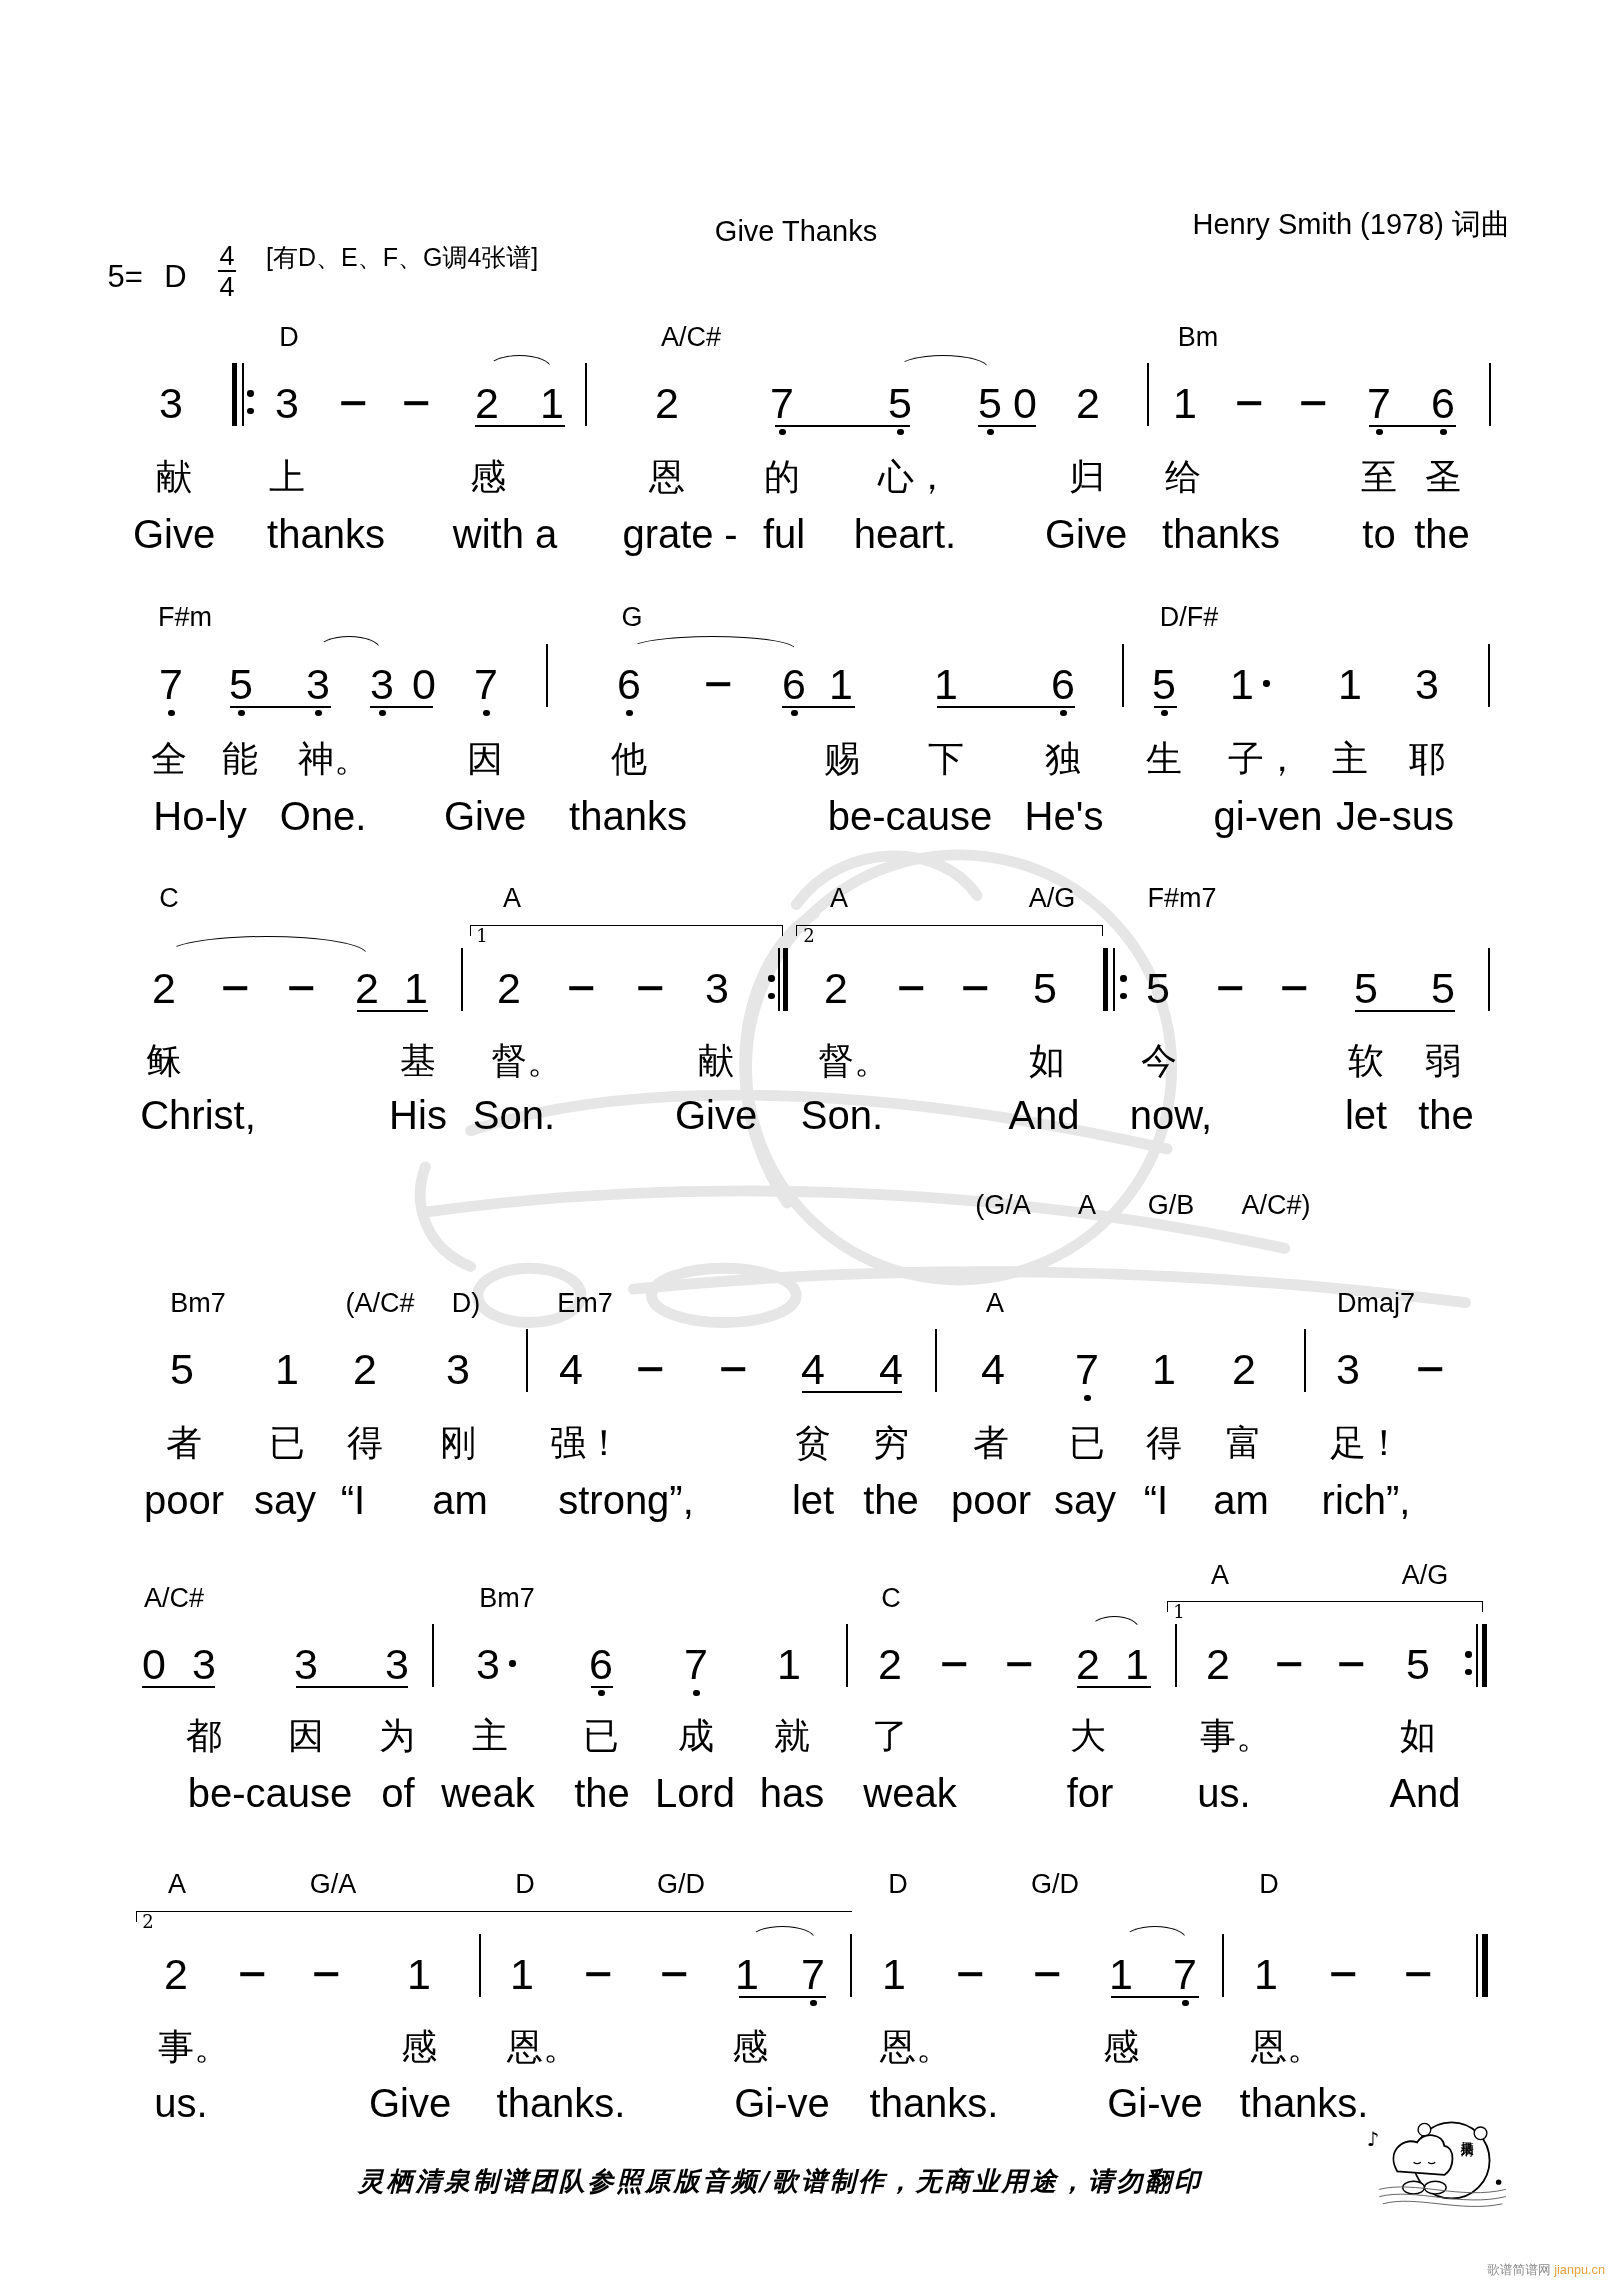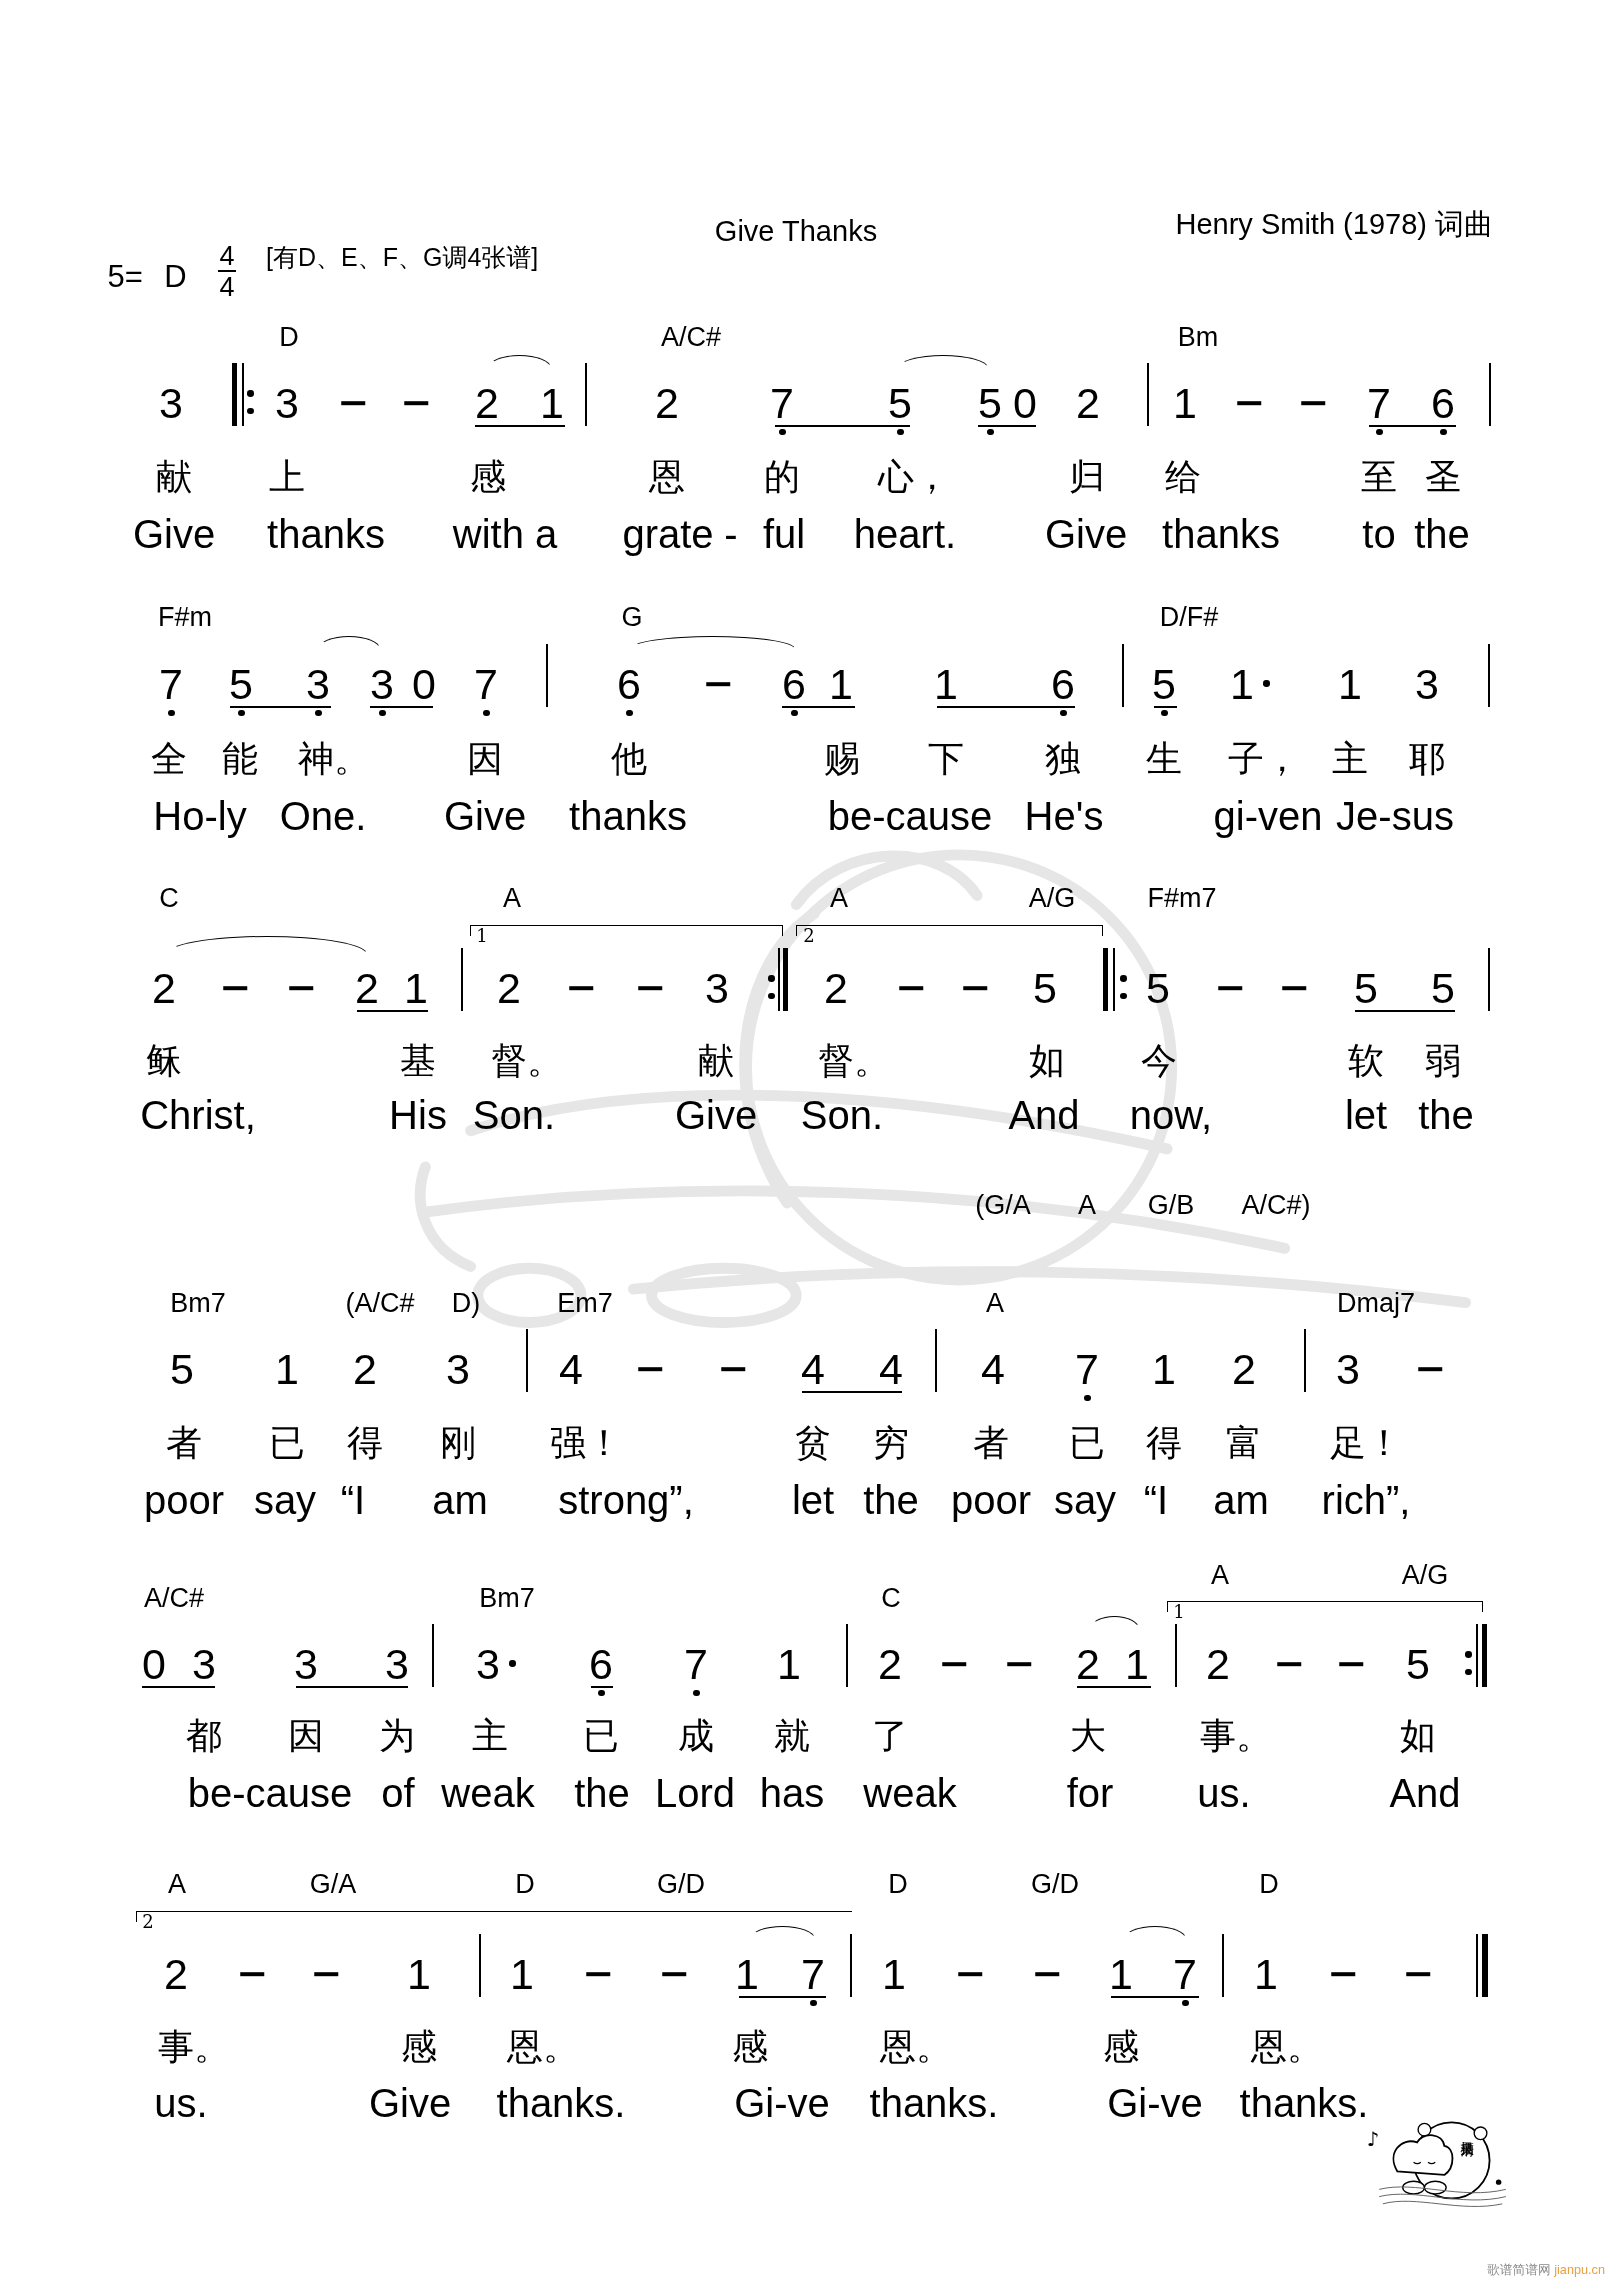--- a/index.html
+++ b/index.html
@@ -50,21 +50,21 @@
       <path d="M470 1290 C 455 1330, 470 1380, 520 1400"></path>
       <path d="M520 1250 C 700 1190, 980 1200, 1290 1270"></path>
       <path d="M470 1340 C 760 1300, 1100 1310, 1420 1380"></path>
       <path d="M700 1425 C 1000 1395, 1300 1400, 1620 1440"></path>
       <ellipse cx="585" cy="1432" rx="57" ry="30"></ellipse>
       <ellipse cx="800" cy="1432" rx="80" ry="30"></ellipse>
     </g>
   </svg>
 
   <div class="c subtitle" style="left:796px;top:231px">Give Thanks</div>
-  <div class="abs credit" style="right:123px;top:210px">Henry Smith (1978) 词曲</div>
+  <div class="abs credit" style="right:106px;top:210px">Henry Smith (1978) 词曲</div>
   <div class="c key" style="left:147px;top:276px">5= D</div>
   <div class="c ts" style="left:227px;top:256px">4</div>
   <div class="abs" style="left:218px;top:270px;width:18px;height:1.8px;background:#000"></div>
   <div class="c ts" style="left:227px;top:287px">4</div>
   <div class="abs keynote" style="left:266px;top:245px">[有D、E、F、G调4张谱]</div>
 
   <div class="row" style="top:403px;--ch:-66px;--cn:74px;--en:131px">
     <span class="c ch" style="left:289px">D</span>
     <span class="c ch" style="left:691px">A/C#</span>
     <span class="c ch" style="left:1198px">Bm</span>
@@ -444,20 +444,21 @@
 
     <span class="c en" style="left:181px">us.</span>
     <span class="c en" style="left:410px">Give</span>
     <span class="c en" style="left:561px">thanks.</span>
     <span class="c en" style="left:782px">Gi-ve</span>
     <span class="c en" style="left:934px">thanks.</span>
     <span class="c en" style="left:1155px">Gi-ve</span>
     <span class="c en" style="left:1304px">thanks.</span>
   </div>
 
+  <div class="abs notice" style="left:358px;top:2168px">灵栖清泉制谱团队参照原版音频/歌谱制作，无商业用途，请勿翻印</div>
 
   <svg class="abs" style="left:1361px;top:2117px" width="154" height="95" viewBox="0 0 170 105">
     <text x="6" y="32" font-size="22" font-family="DejaVu Sans, sans-serif">♪</text>
     <circle cx="100" cy="48" r="42" fill="#fff" stroke="#000" stroke-width="2"></circle>
     <circle cx="70" cy="14" r="7" fill="#fff" stroke="#000" stroke-width="1.5"></circle>
     <circle cx="132" cy="18" r="7" fill="#fff" stroke="#000" stroke-width="1.5"></circle>
     <path d="M40 60 C 28 40, 44 22, 62 28 C 70 16, 90 18, 92 32 C 104 34, 104 56, 92 64 Z" fill="#fff" stroke="#000" stroke-width="2"></path>
     <path d="M58 50 q4 3 8 0 M74 50 q4 3 8 0" fill="none" stroke="#000" stroke-width="1.5"></path>
     <ellipse cx="58" cy="78" rx="12" ry="7" fill="#fff" stroke="#000" stroke-width="1.5"></ellipse>
     <ellipse cx="82" cy="78" rx="12" ry="7" fill="#fff" stroke="#000" stroke-width="1.5"></ellipse>

